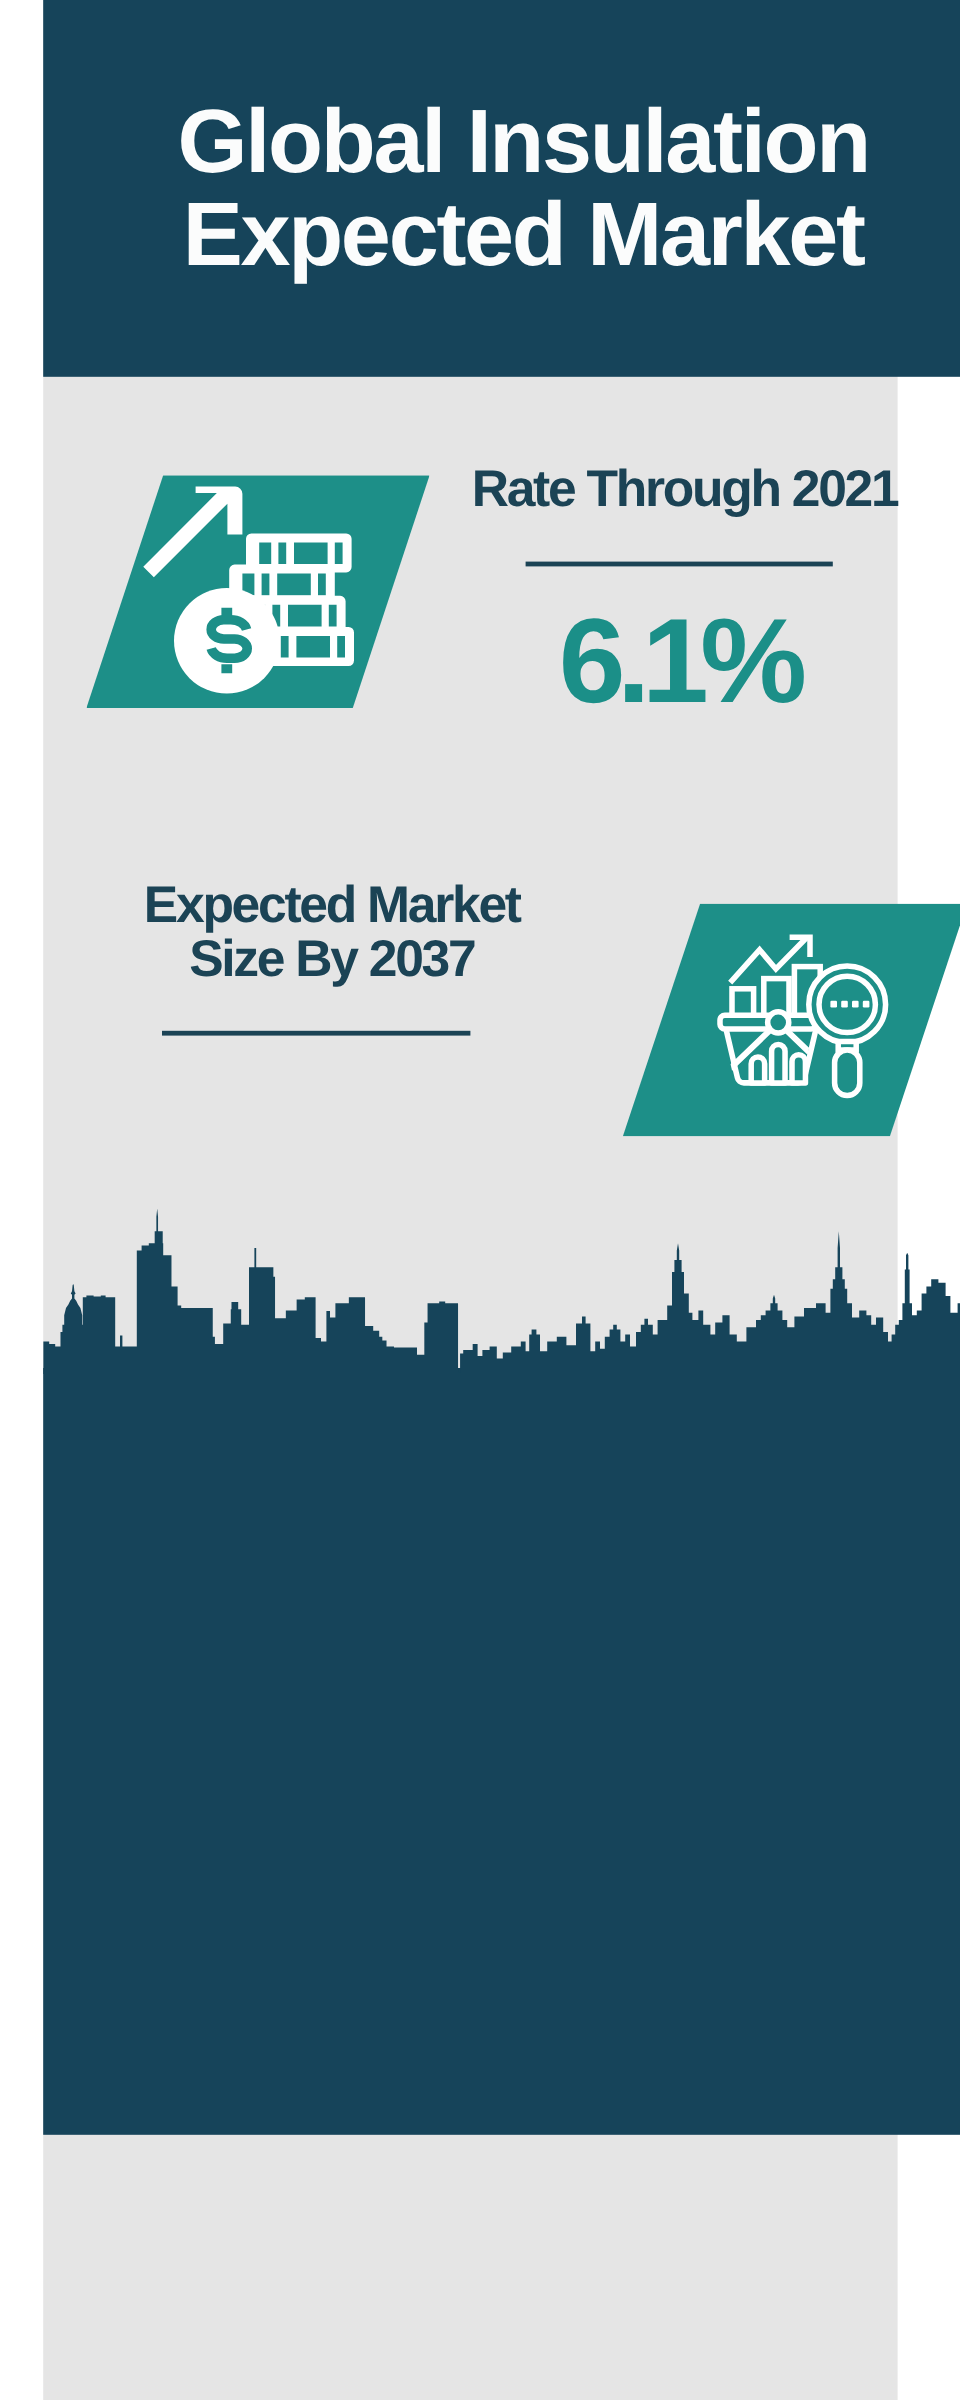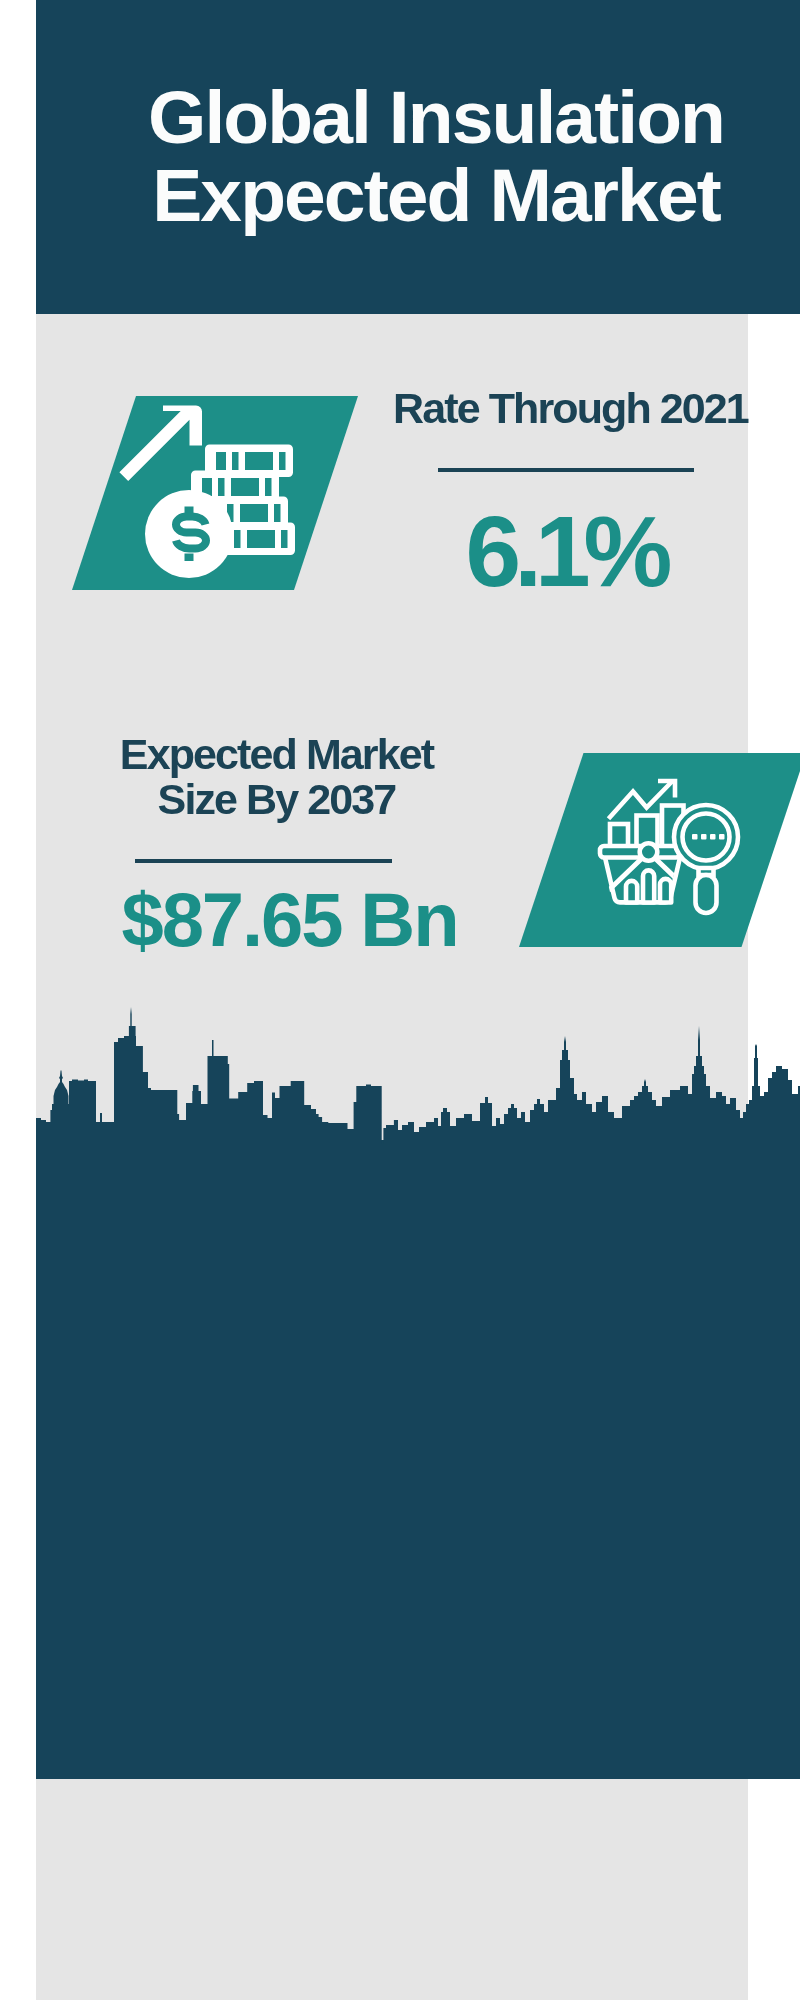--- a/index.html
+++ b/index.html
@@ -69,21 +69,20 @@
     <div class="stat-rule" style="width:256px;"></div>
     <div class="stat-value">6.1%</div>
   </div>
 
   <div class="stat-text" style="left:40px;top:732px;width:375px;">
     <div class="stat-head" style="margin-left:26px;">
       <div>Expected Market</div>
       <div>Size By 2037</div>
     </div>
     <div class="stat-rule" style="width:257px;"></div>
-    <div class="stat-value" style="font-size:76px;letter-spacing:-2.1px;margin-top:22px;line-height:70px;margin-right:-52px;">$87.65 Bn</div>
   </div>
 
   <div class="tile" style="left:483px;top:753px;width:287px;height:194px;clip-path:polygon(22.47% 0%,100% 0%,77.53% 100%,0% 100%);">
     <svg viewBox="483 753 287 194" width="287" height="194" style="position:absolute;left:0;top:0;">
       <g fill="none" stroke="#ffffff" stroke-width="4.6" stroke-linecap="butt" stroke-linejoin="miter">
 
         <polyline points="572.5,818.8 597,791.5 610.6,807.5 636.5,781"></polyline>
         <polyline points="622,781 639,781 639,797.5"></polyline>
 
         <rect x="574" y="824" width="18" height="24"></rect>

